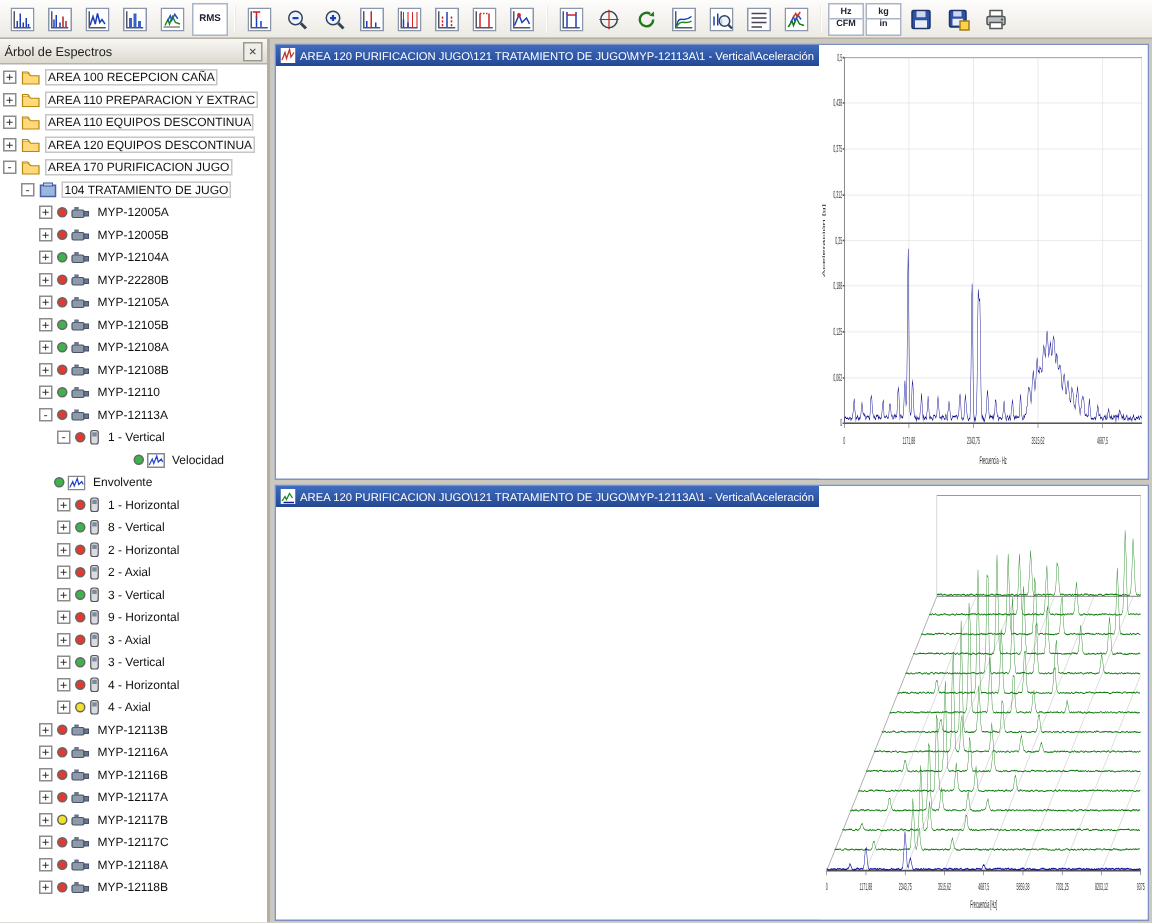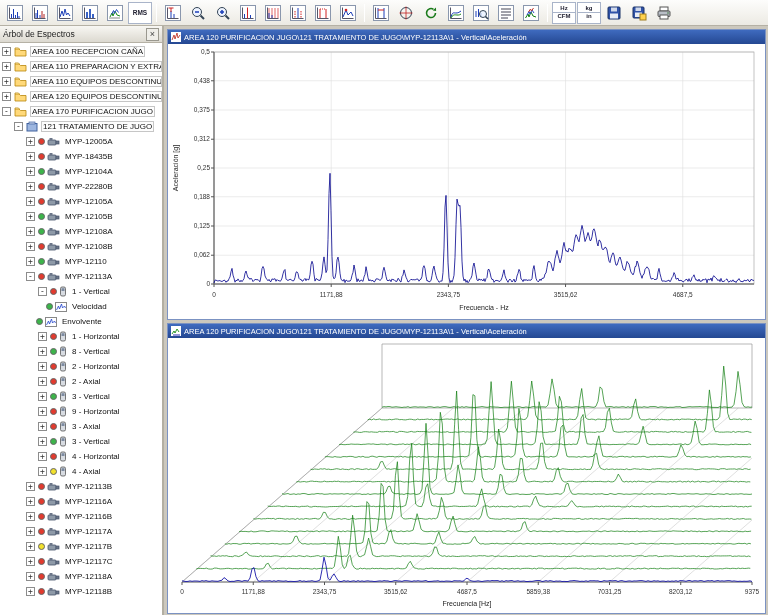--- a/index.html
+++ b/index.html
@@ -17,21 +17,21 @@
   .tb-label{flex-direction:column;font-size:6px;font-weight:bold;line-height:1.15;
     background:#fff;border:1px solid #a9b4c9;color:#223;}
   .tb-label .u2{border-top:1px solid #a9b4c9;width:100%;text-align:center;}
   .tb-rms{font-size:6.5px;}
   .tb-sep{width:1px;height:18px;background:#b5b1a6;border-right:1px solid #fff;margin:0 3px;}
 
   
   .content{flex:1;display:flex;min-height:0;}
 
   
-  .tree-panel{width:164px;background:#fff;border-right:2px solid #b3afa3;
+  .tree-panel{width:180px;background:#fff;border-right:2px solid #b3afa3;
     display:flex;flex-direction:column;flex-shrink:0;}
   .tree-header{height:17px;background:linear-gradient(#f8f7f3,#dcd9d0);
     border-bottom:1px solid #b5b1a5;display:flex;align-items:center;
     padding:0 3px;font-size:8.5px;color:#222;flex-shrink:0;}
   .tree-close{margin-left:auto;width:13px;height:13px;border:1px solid #9a988f;
     background:#efeee9;font-size:9px;line-height:10px;text-align:center;color:#444;padding:0;}
   .tree{flex:1;overflow:hidden;padding-top:1px;}
   .tree-row{height:15px;display:flex;align-items:center;font-size:8px;color:#111;white-space:nowrap;}
   .expander{width:9px;height:9px;border:1px solid #8c8c8c;background:#fff;font-size:8px;
     line-height:7px;text-align:center;color:#333;flex-shrink:0;margin-right:3px;font-family:"DejaVu Sans Mono",monospace;}
@@ -41,21 +41,21 @@
   .dot.green{background:#3cb44a;}
   .dot.yellow{background:#f2e12c;}
   .tree-ic{flex-shrink:0;margin-right:3px;display:flex;}
   .tree-ic svg{display:block;}
   .tree-lb{overflow:hidden;border:1px solid transparent;padding:0 1px;}
   .tree-lb.boxed{border-color:#c6c6c6;background:#fdfdfd;text-align:center;}
 
   
   .charts{flex:1;display:flex;flex-direction:column;padding:3px 2px 1px 3px;gap:3px;
     min-width:0;background:#ccc8bd;}
-  .chart-panel{flex:1;border:1px solid #7b92c2;display:flex;flex-direction:column;
+  .chart-panel{flex:1;border:1px solid #7b92c2;display:flex;flex-direction:row;
     background:#fff;min-height:0;}
   .panel-title{height:14px;background:linear-gradient(#3f6bbf,#244892);color:#fff;
     font-size:7.5px;display:flex;align-items:center;padding:0 3px;gap:3px;flex-shrink:0;}
   .panel-title-text{white-space:nowrap;overflow:hidden;}
   .panel-icon{display:flex;flex-shrink:0;}
   .chart-area{flex:1;position:relative;min-height:0;}
   svg.chart{position:absolute;left:0;top:0;width:100%;height:100%;}
 </style>
 </head>
 <body>
@@ -310,21 +310,21 @@
             <span class="tree-lb boxed">AREA 170 PURIFICACION JUGO</span>
           </div>
           <div class="tree-row" style="padding-left: 14px;">
             <span class="expander">-</span>
             <span class="tree-ic">
               <svg width="12" height="11" viewBox="0 0 12 11">
                 <rect x="1" y="2.5" width="10" height="7.5" fill="#9db6e0" stroke="#41629e"></rect>
                 <rect x="3" y="1" width="6" height="2" fill="#c3d2ec" stroke="#41629e" stroke-width="0.7"></rect>
               </svg>
             </span>
-            <span class="tree-lb boxed">121 TRATAMIENTO DE JUGO</span>
+            <span class="tree-lb boxed">104 TRATAMIENTO DE JUGO</span>
           </div>
           <div class="tree-row" style="padding-left: 26px;">
             <span class="expander">+</span>
             <span class="dot red"></span>
             <span class="tree-ic">
               <svg width="13" height="10" viewBox="0 0 13 10">
                 <rect x="1" y="3" width="8" height="5" rx="1" fill="#8e9aa8" stroke="#46536b" stroke-width="0.8"></rect>
                 <rect x="9" y="4" width="3" height="3" fill="#6b7689" stroke="#46536b" stroke-width="0.7"></rect>
                 <rect x="2.5" y="1" width="3" height="2" fill="#6b7689"></rect>
               </svg>
@@ -334,21 +334,21 @@
           <div class="tree-row" style="padding-left: 26px;">
             <span class="expander">+</span>
             <span class="dot red"></span>
             <span class="tree-ic">
               <svg width="13" height="10" viewBox="0 0 13 10">
                 <rect x="1" y="3" width="8" height="5" rx="1" fill="#8e9aa8" stroke="#46536b" stroke-width="0.8"></rect>
                 <rect x="9" y="4" width="3" height="3" fill="#6b7689" stroke="#46536b" stroke-width="0.7"></rect>
                 <rect x="2.5" y="1" width="3" height="2" fill="#6b7689"></rect>
               </svg>
             </span>
-            <span class="tree-lb">MYP-18435B</span>
+            <span class="tree-lb">MYP-12005B</span>
           </div>
           <div class="tree-row" style="padding-left: 26px;">
             <span class="expander">+</span>
             <span class="dot green"></span>
             <span class="tree-ic">
               <svg width="13" height="10" viewBox="0 0 13 10">
                 <rect x="1" y="3" width="8" height="5" rx="1" fill="#8e9aa8" stroke="#46536b" stroke-width="0.8"></rect>
                 <rect x="9" y="4" width="3" height="3" fill="#6b7689" stroke="#46536b" stroke-width="0.7"></rect>
                 <rect x="2.5" y="1" width="3" height="2" fill="#6b7689"></rect>
               </svg>
@@ -443,21 +443,21 @@
             <span class="expander">-</span>
             <span class="dot red"></span>
             <span class="tree-ic">
               <svg width="8" height="11" viewBox="0 0 8 11">
                 <rect x="1.5" y="1" width="5" height="9" rx="1.5" fill="#d8dce2" stroke="#555" stroke-width="0.8"></rect>
                 <rect x="2.5" y="2.2" width="3" height="2.8" fill="#7c8aa0"></rect>
               </svg>
             </span>
             <span class="tree-lb">1 - Vertical</span>
           </div>
-          <div class="tree-row" style="padding-left: 34px;">
+          <div class="tree-row" style="padding-left: 50px; justify-content: center;">
             <span class="expander none">+</span>
             <span class="dot green"></span>
             <span class="tree-ic">
               <svg width="12" height="10" viewBox="0 0 12 10">
                 <rect x="0.5" y="0.5" width="11" height="9" fill="#fff" stroke="#888"></rect>
                 <path d="M1.5 8 l2-4 1 3 2-5 1 4 2-2 1 2" stroke="#2244cc" fill="none" stroke-width="0.8"></path>
               </svg>
             </span>
             <span class="tree-lb">Velocidad</span>
           </div>

